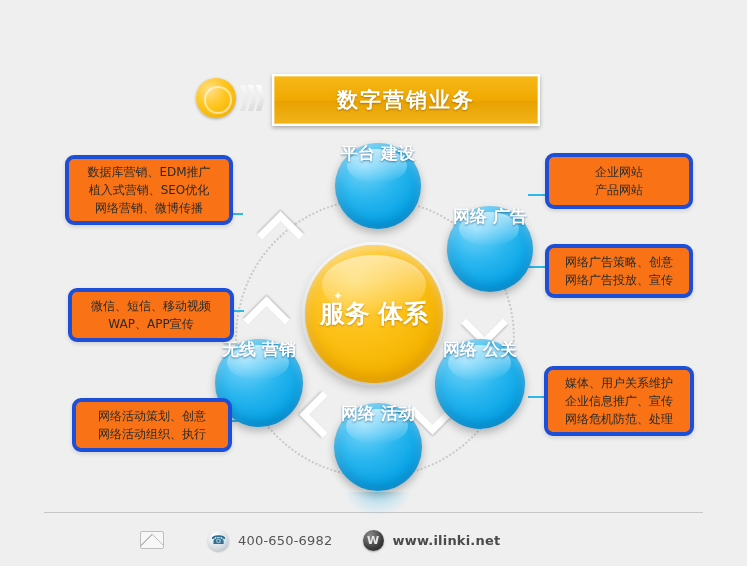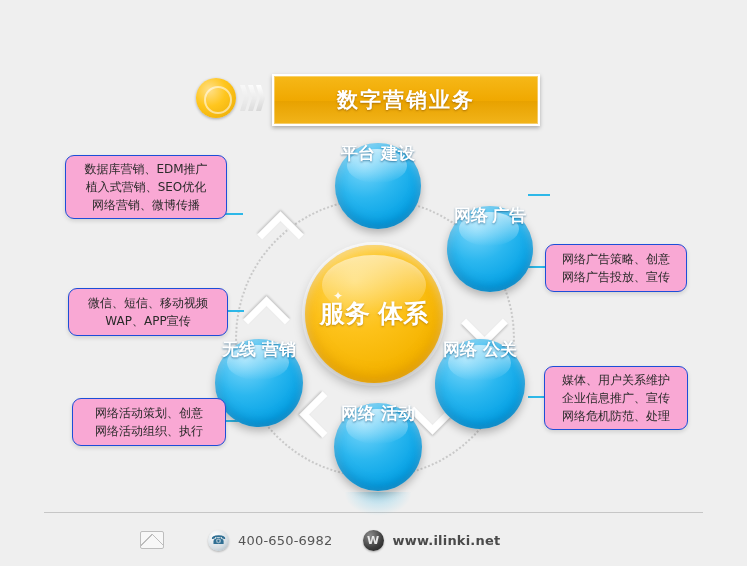--- a/index.html
+++ b/index.html
@@ -86,21 +86,21 @@
   }
   .node:before{
     content:"";position:absolute;left:14%;top:7%;width:70%;height:40%;border-radius:50%;
     background:linear-gradient(180deg,rgba(255,255,255,.62),rgba(255,255,255,0));
   }
   .node-label{
     position:relative;color:#ffffff;font-weight:bold;font-size:17px;line-height:1.2;
     text-align:center;text-shadow:0 1px 2px rgba(0,70,115,.6);
   }
   .node.n0{left:335px;top:143px;width:86px;height:86px;}
-  .node.n1{left:447px;top:206px;width:86px;height:86px;font-family:Liberation Serif, serif;}
+  .node.n1{left:447px;top:206px;width:86px;height:86px;}
   .node.n2{left:435px;top:339px;width:90px;height:90px;}
   .node.n3{left:334px;top:403px;width:88px;height:88px;}
   .node.n4{left:215px;top:339px;width:88px;height:88px;}
   .node.n5{left:215px;top:207px;width:86px;height:86px;}
   .node-refl{
     position:absolute;left:344px;top:492px;width:68px;height:24px;
     background:radial-gradient(ellipse at 50% 0%,rgba(110,205,240,.55),rgba(239,239,239,0) 70%);
     z-index:3;
   }
 
@@ -112,21 +112,21 @@
   }
   .d0{left:264px;top:218px;transform:rotate(-135deg);}
   .d1{left:454px;top:218px;transform:rotate(-45deg);}
   .d2{left:468px;top:307px;transform:rotate(45deg);}
   .d3{left:416px;top:395px;transform:rotate(45deg);}
   .d4{left:306px;top:398px;transform:rotate(135deg);}
   .d5{left:250px;top:303px;transform:rotate(-135deg);}
 
   
   .callout{
-    position:absolute;background:#f9a8d4;border:1px solid #1d4ed8;border-radius:9px;
+    position:absolute;background:#f97316;border:4px solid #1d4ed8;border-radius:9px;
     box-shadow:0 2px 4px rgba(0,0,0,.13);
     display:flex;align-items:center;justify-content:center;
     z-index:6;
   }
   .callout-text{
     color:#2b2b2b;font-size:12px;line-height:1.52;text-align:center;white-space:pre-line;
     padding:5px 9px;
   }
   .c0{left:65px;top:155px;width:160px;height:62px;}
   .c1{left:545px;top:153px;width:140px;height:48px;}
@@ -243,20 +243,24 @@
   <div class="node n4">
     <span class="node-label">无线
 营销</span>
   </div>
 
   <div class="callout c0">
     <span class="callout-text">数据库营销、EDM推广
 植入式营销、SEO优化
 网络营销、微博传播</span>
   </div>
+  <div class="callout c1">
+    <span class="callout-text">企业网站
+产品网站</span>
+  </div>
   <div class="callout c2">
     <span class="callout-text">网络广告策略、创意
 网络广告投放、宣传</span>
   </div>
   <div class="callout c3">
     <span class="callout-text">微信、短信、移动视频
 WAP、APP宣传</span>
   </div>
   <div class="callout c4">
     <span class="callout-text">网络活动策划、创意

